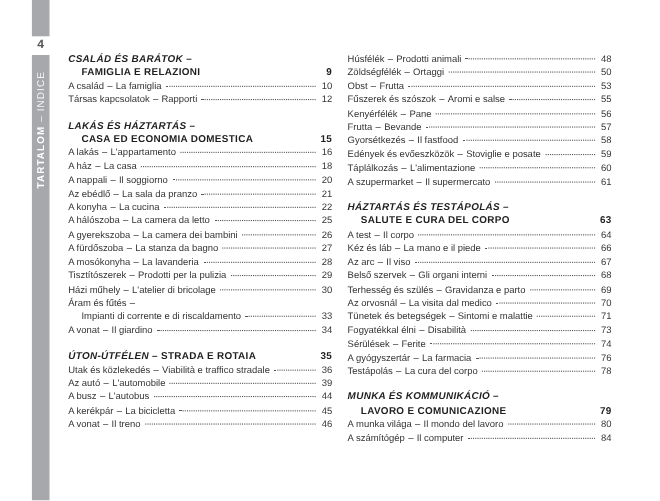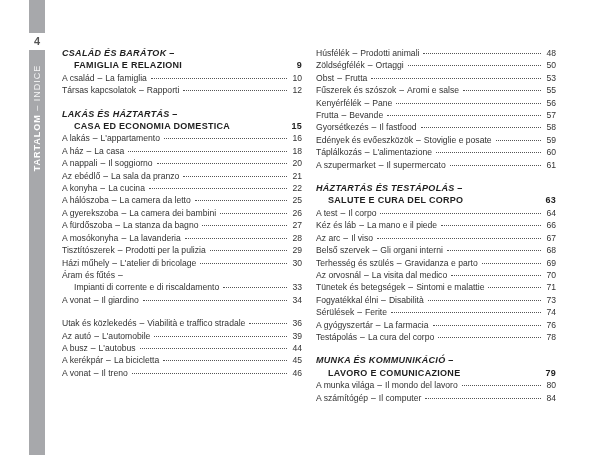--- a/index.html
+++ b/index.html
@@ -181,20 +181,26 @@
       </div>
       <div class="entry">
         <span class="hu">A vonat</span>
         <span class="sep">–</span>
         <span class="it">Il giardino</span>
         <span class="dots"></span>
         <span class="pg">34</span>
       </div>
     </div>
     <div class="sec">
+      <div class="sec-head">
+        <div class="sec-line">
+          <span class="txt"><span class="hu">ÚTON-ÚTFÉLEN</span><span> – </span><span>STRADA E ROTAIA</span></span>
+          <span class="pg">35</span>
+        </div>
+      </div>
       <div class="entry">
         <span class="hu">Utak és közlekedés</span>
         <span class="sep">–</span>
         <span class="it">Viabilità e traffico stradale</span>
         <span class="dots"></span>
         <span class="pg">36</span>
       </div>
       <div class="entry">
         <span class="hu">Az autó</span>
         <span class="sep">–</span>

